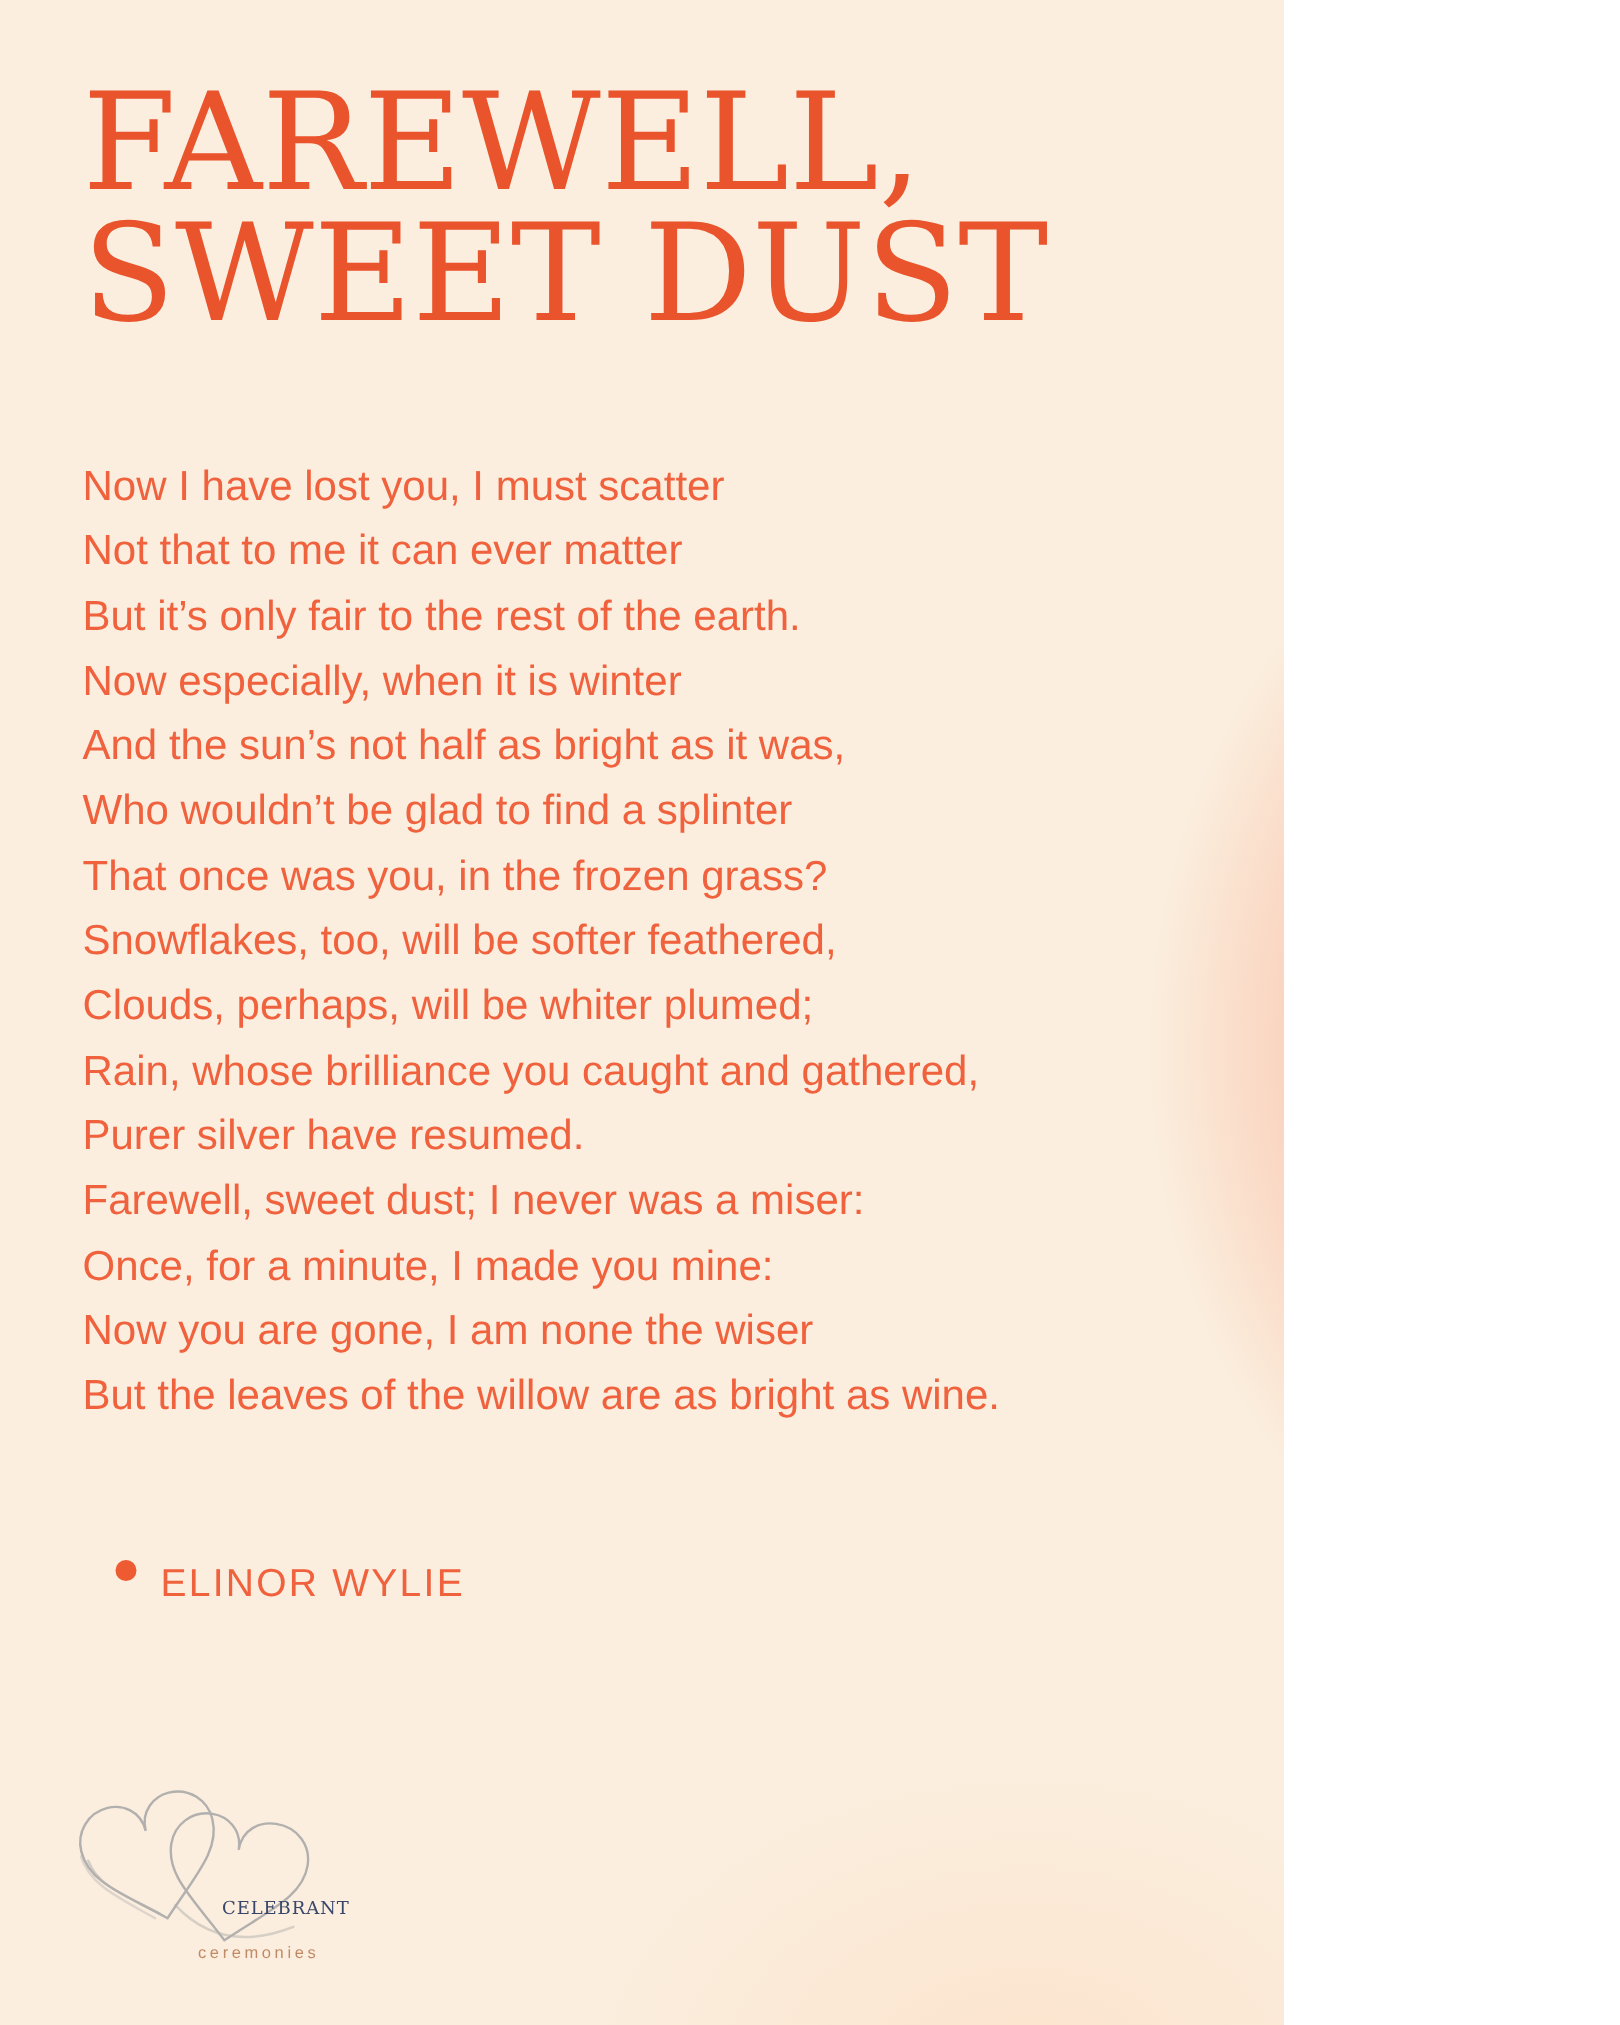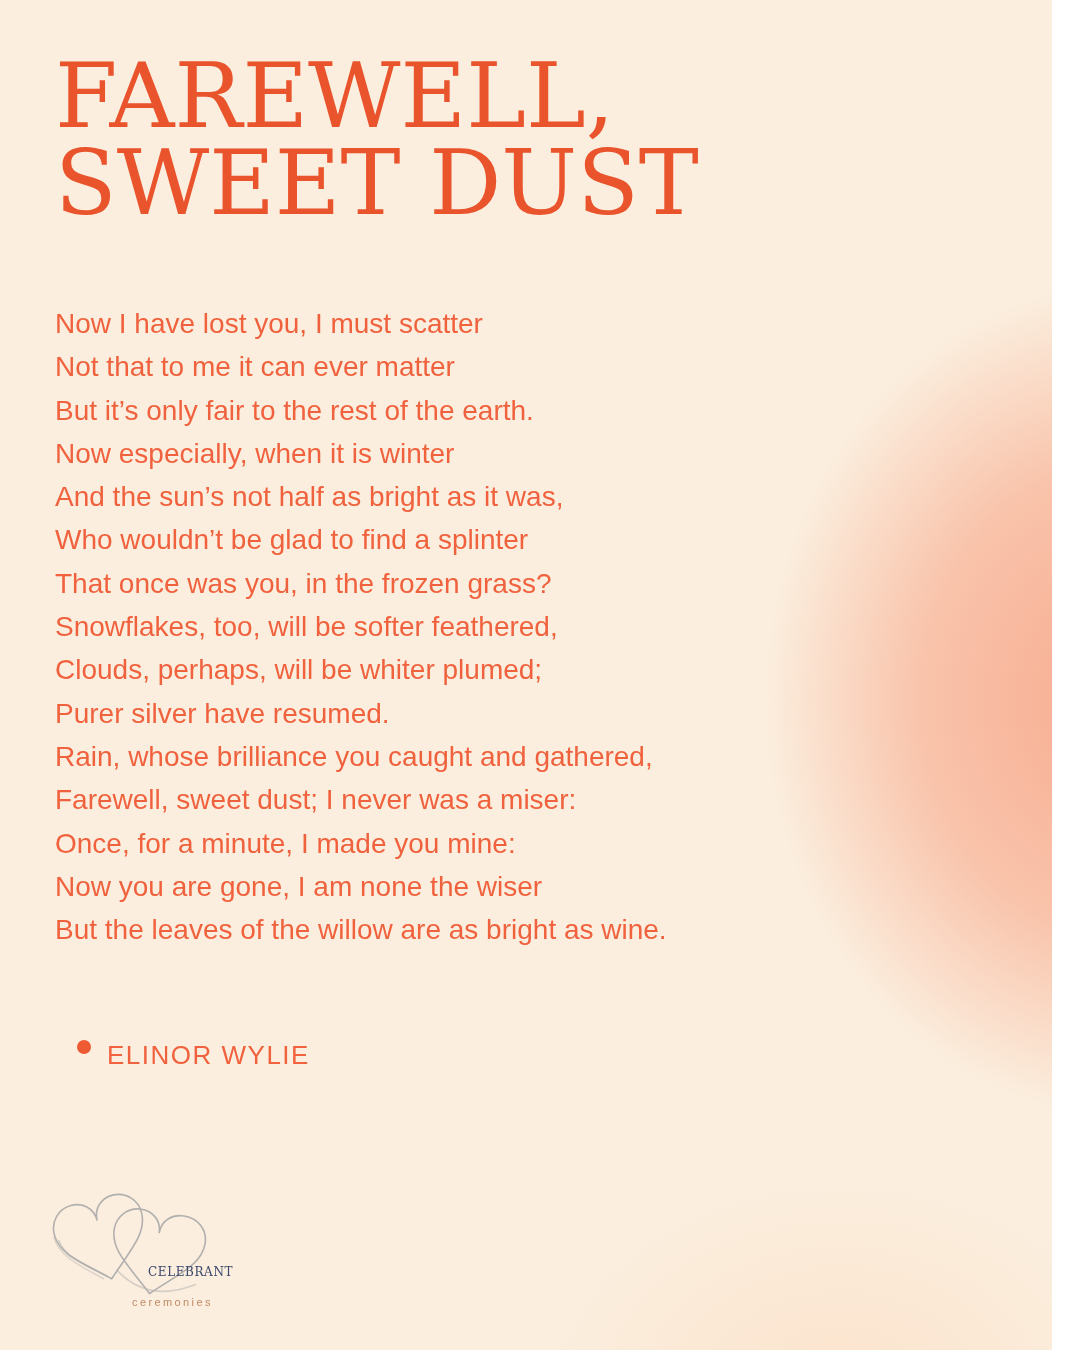--- a/index.html
+++ b/index.html
@@ -1,21 +1,21 @@
 <!DOCTYPE html>
 <html><head>
 <meta charset="utf-8">
 <style>
   * { margin: 0; padding: 0; box-sizing: border-box; }
   html, body { width: 1080px; }
   body { font-family: "Liberation Sans", sans-serif; }
 
   .page {
     position: relative;
-    width: 1052px;
+    width: 856px;
     height: 1350px;
     overflow: hidden;
     background:
       radial-gradient(480px 560px ellipse at 1120px 700px,
         rgba(247,167,138,0.95) 0%,
         rgba(248,178,150,0.70) 42%,
         rgba(250,208,178,0.00) 74%),
       radial-gradient(420px 300px ellipse at 80% 103%,
         rgba(252,214,182,0.45) 0%,
         rgba(252,214,182,0.00) 70%),
@@ -104,22 +104,22 @@
   <div class="poem">
       <div class="poem-line">Now I have lost you, I must scatter</div>
       <div class="poem-line">Not that to me it can ever matter</div>
       <div class="poem-line">But it’s only fair to the rest of the earth.</div>
       <div class="poem-line">Now especially, when it is winter</div>
       <div class="poem-line">And the sun’s not half as bright as it was,</div>
       <div class="poem-line">Who wouldn’t be glad to find a splinter</div>
       <div class="poem-line">That once was you, in the frozen grass?</div>
       <div class="poem-line">Snowflakes, too, will be softer feathered,</div>
       <div class="poem-line">Clouds, perhaps, will be whiter plumed;</div>
+      <div class="poem-line">Rain, whose brilliance you caught and gathered,</div>
       <div class="poem-line">Purer silver have resumed.</div>
-      <div class="poem-line">Rain, whose brilliance you caught and gathered,</div>
       <div class="poem-line">Farewell, sweet dust; I never was a miser:</div>
       <div class="poem-line">Once, for a minute, I made you mine:</div>
       <div class="poem-line">Now you are gone, I am none the wiser</div>
       <div class="poem-line">But the leaves of the willow are as bright as wine.</div>
     </div>
 
   <div class="attribution">
     <span class="bullet"></span>
     <span class="author">ELINOR WYLIE</span>
   </div>

